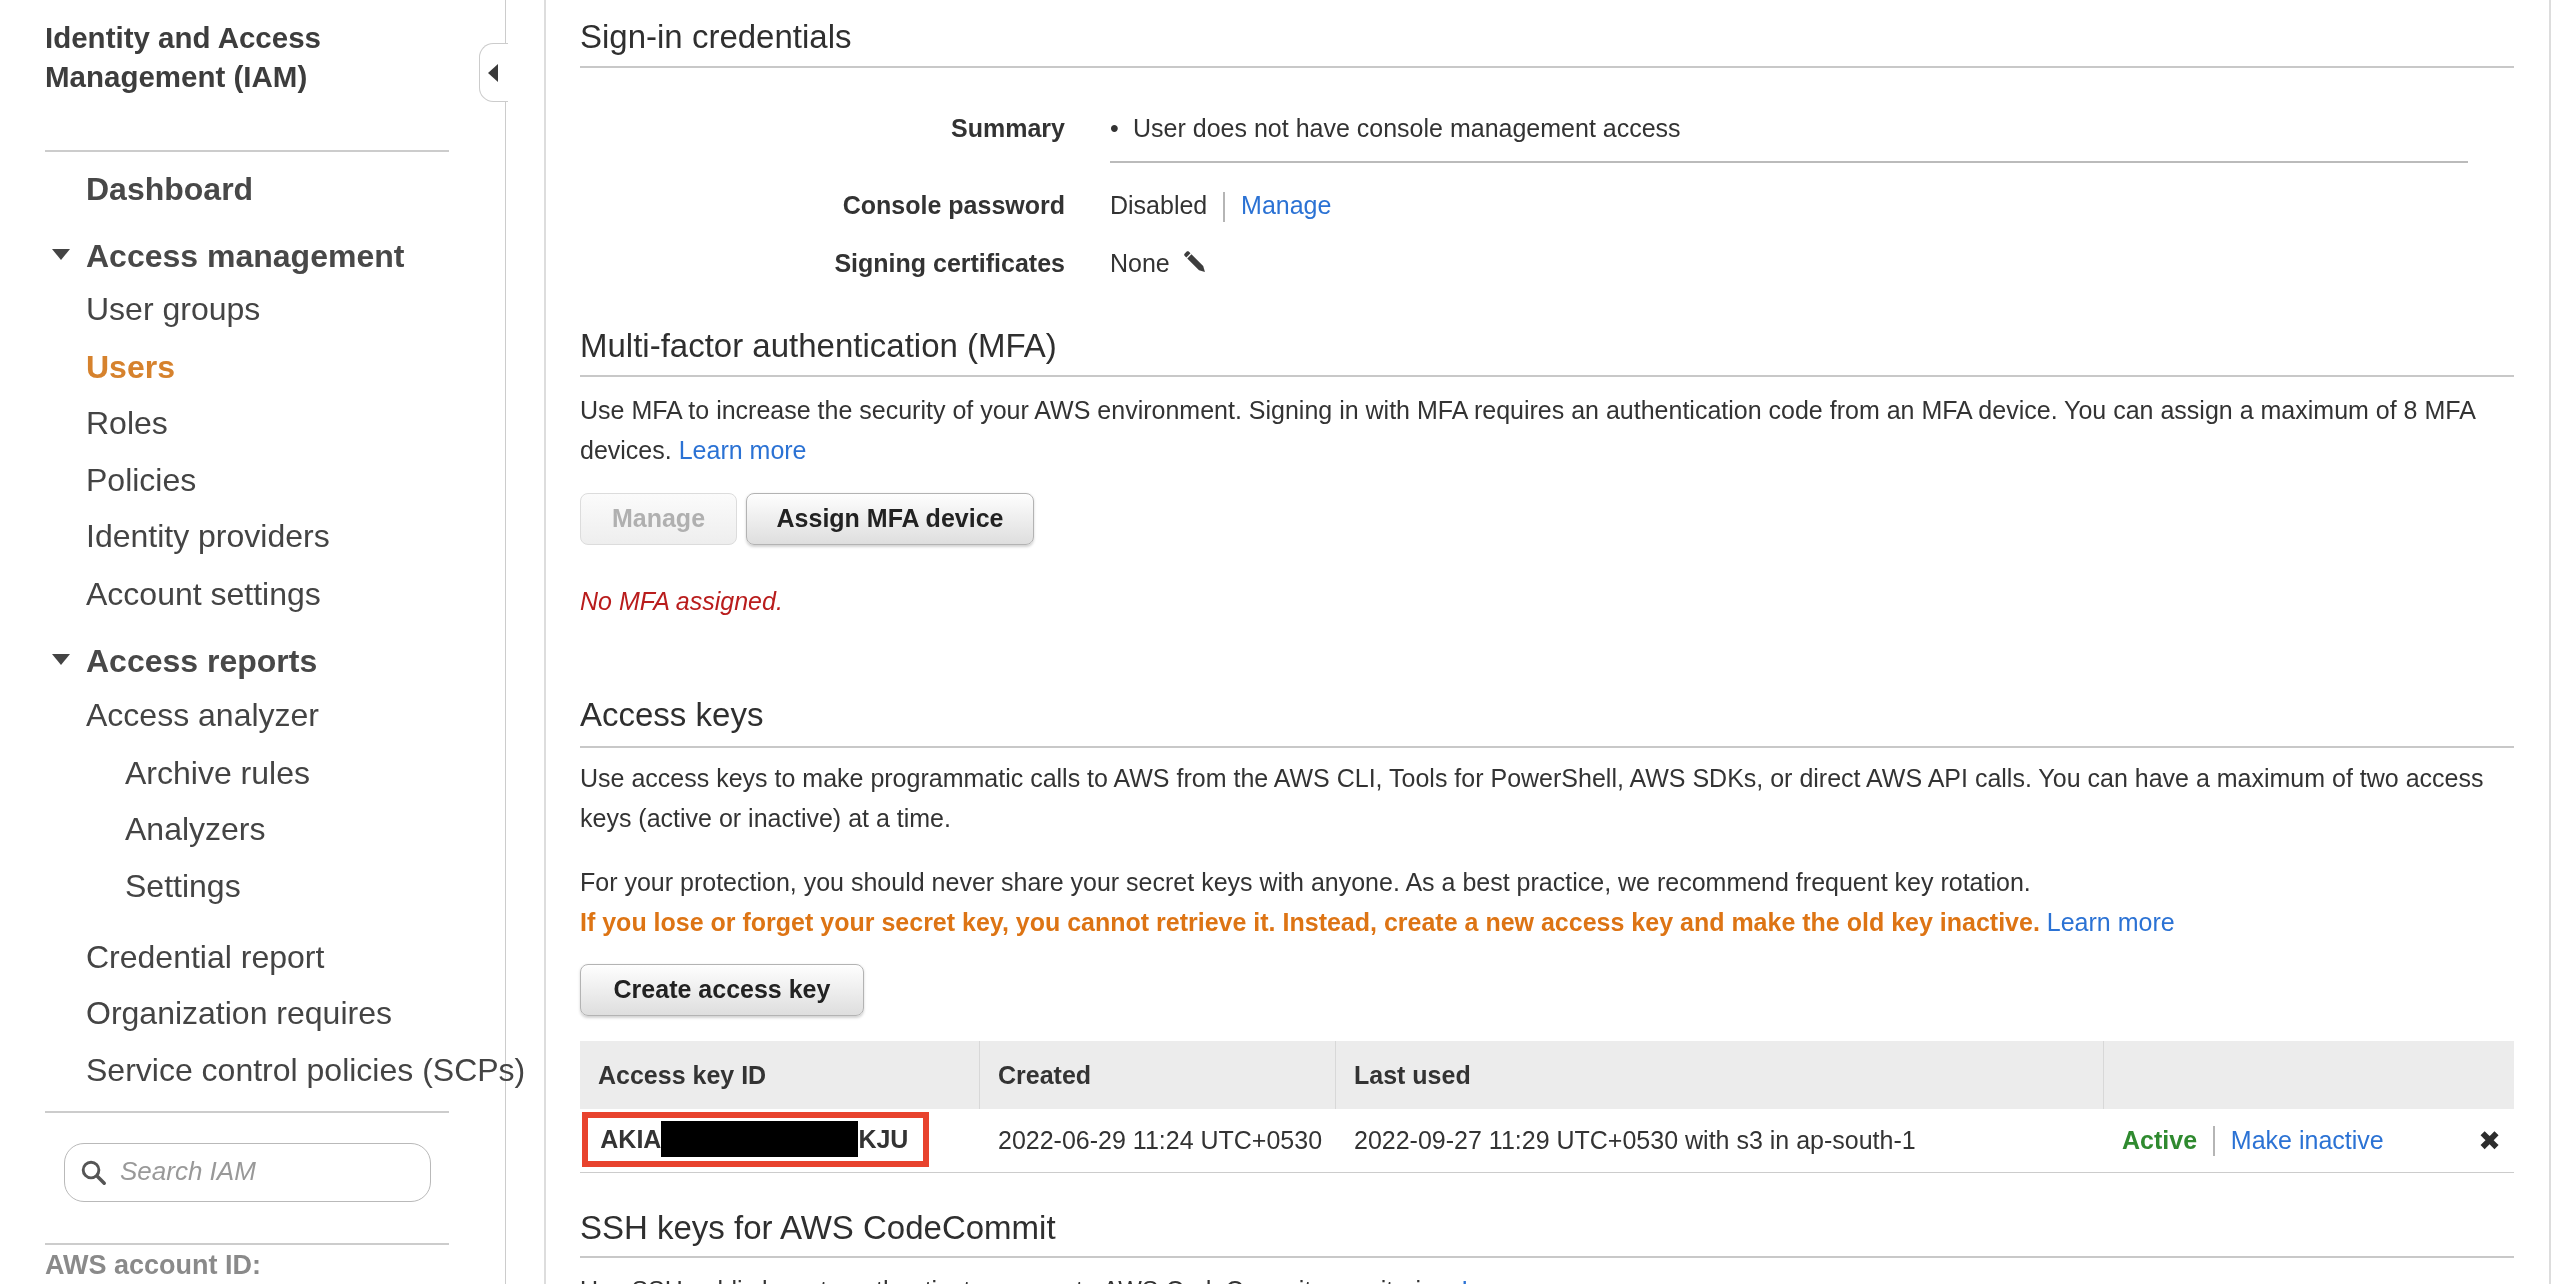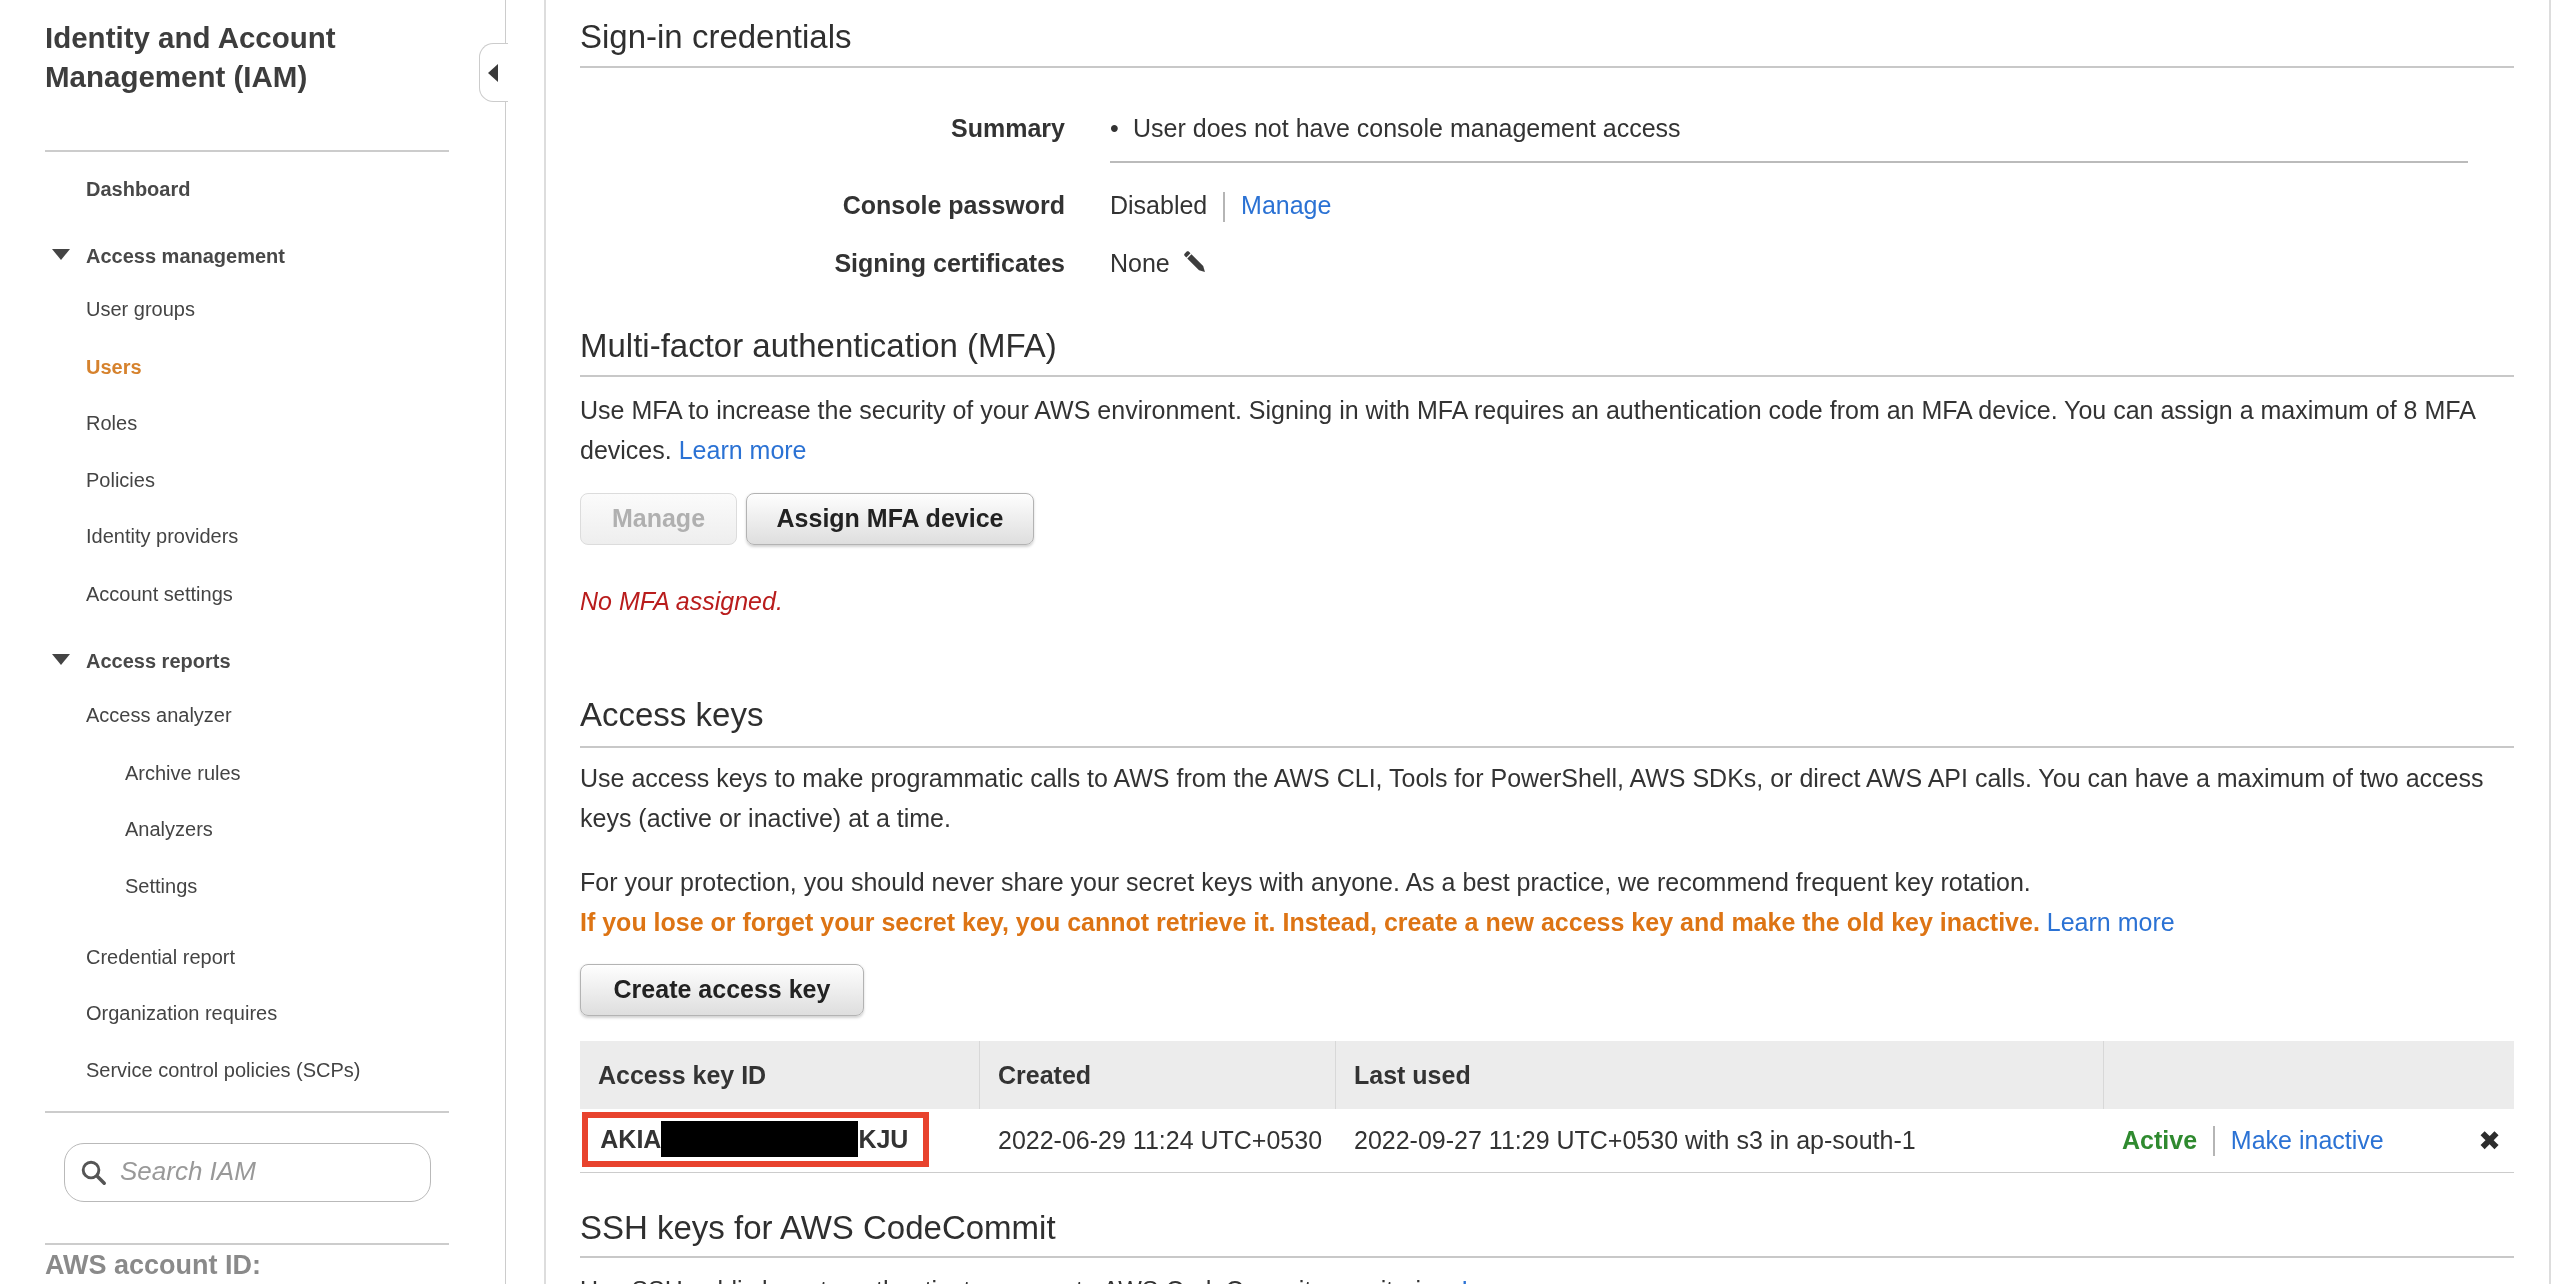--- a/index.html
+++ b/index.html
@@ -8,21 +8,21 @@
     position:relative; overflow:hidden; background:#fff;
     font-family:"Liberation Sans", sans-serif; color:#333;
   }
   
   .sidebar { position:absolute; left:0; top:0; width:506px; height:1284px; background:#fff; border-right:1.8px solid #ccc; }
   .sidebar-title { position:absolute; left:45px; top:18px; width:394px; font-size:29.5px; line-height:39px; font-weight:700; color:#3d3d3d; }
   .side-rule { position:absolute; left:45px; width:404px; height:1.8px; background:#ccc; }
   .rule-title { top:150px; }
   .rule-search-top { top:1111px; }
   .rule-search-bottom { top:1243px; }
-  .nav-item { position:absolute; left:86px; font-size:20px; line-height:30px; color:#444; white-space:nowrap; cursor:pointer; }
+  .nav-item { position:absolute; left:86px; font-size:32px; line-height:30px; color:#444; white-space:nowrap; cursor:pointer; }
   .nav-item.bold { font-weight:700; color:#484848; }
   .nav-item.active { font-weight:700; color:#d6822d; }
   .nav-item.lvl2 { left:125px; }
   .caret { position:absolute; left:-34px; top:8px; width:0; height:0;
            border-left:9.8px solid transparent; border-right:9.8px solid transparent; border-top:11.6px solid #444; }
   .search-box { position:absolute; left:64px; top:1143px; width:367px; height:59px; border:1.8px solid #b9b9b9; border-radius:20px; background:#fff; }
   .search-box svg { position:absolute; left:14.3px; top:14.3px; }
   .search-input { position:absolute; left:55px; top:0; width:304px; height:55px; border:none; outline:none; font-family:"Liberation Sans",sans-serif; font-size:26px; color:#333; background:transparent; }
   .search-input::placeholder { color:#999; font-style:italic; }
   .account-label { position:absolute; left:45px; top:1250px; font-size:27px; font-weight:700; color:#8a8a8a; }
@@ -65,21 +65,21 @@
                    background:#fff; display:flex; align-items:center; padding-left:12.5px; }
   .key-text { font-size:25px; color:#333; display:flex; align-items:center; }
   .redaction { display:inline-block; width:197px; height:36px; background:#000; }
   .status-active { font-weight:700; color:#2f8a2f; }
   .x-icon { font-family:"DejaVu Sans", sans-serif; font-size:27px; font-weight:700; color:#2d2d2d; cursor:pointer; }
 </style>
 </head>
 <body>
 
 <div class="sidebar">
-  <div class="sidebar-title">Identity and Account Management (IAM)</div>
+  <div class="sidebar-title">Identity and Access Management (IAM)</div>
   <div class="side-rule rule-title"></div>
 
   <div class="nav-item bold" style="top:174px">Dashboard</div>
   <div class="nav-item bold" style="top:241px"><span class="caret"></span><span>Access management</span></div>
   <div class="nav-item" style="top:294px">User groups</div>
   <div class="nav-item active" style="top:352px">Users</div>
   <div class="nav-item" style="top:408px">Roles</div>
   <div class="nav-item" style="top:465px">Policies</div>
   <div class="nav-item" style="top:521px">Identity providers</div>
   <div class="nav-item" style="top:579px">Account settings</div>

